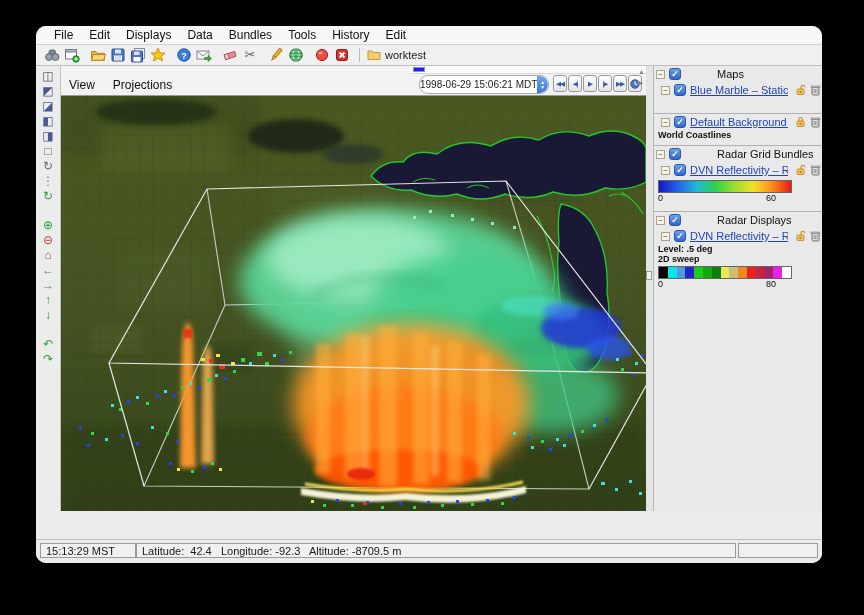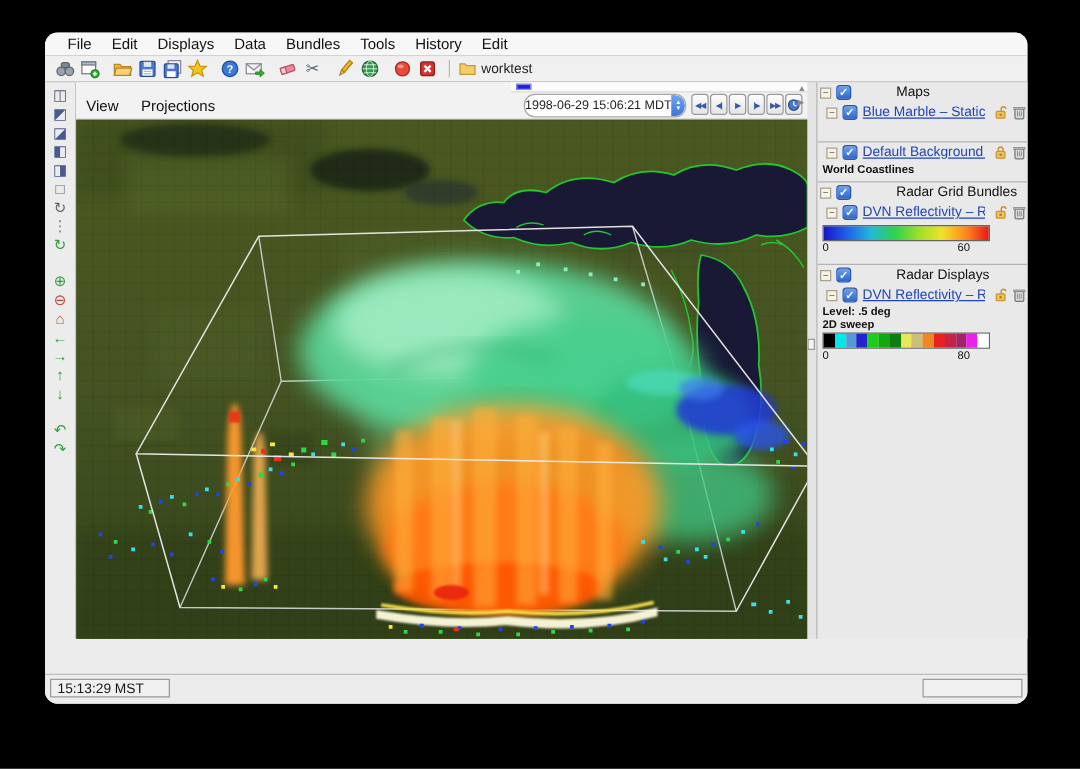--- a/index.html
+++ b/index.html
@@ -591,16 +591,17 @@
         </div>
       <div class="cbar-labels">
         <span class="cbar-min">0</span>
         <span class="cbar-max">80</span>
       </div>
     </div>
   </div>
 
   <div class="statusbar">
     <div class="st-box st-clock">15:13:29 MST</div>
+    <div class="st-box st-pos">Latitude:  42.4   Longitude: -92.3   Altitude: -8709.5 m</div>
     <div class="st-box st-extra"></div>
   </div>
 
 </div>
 
 </body></html>

